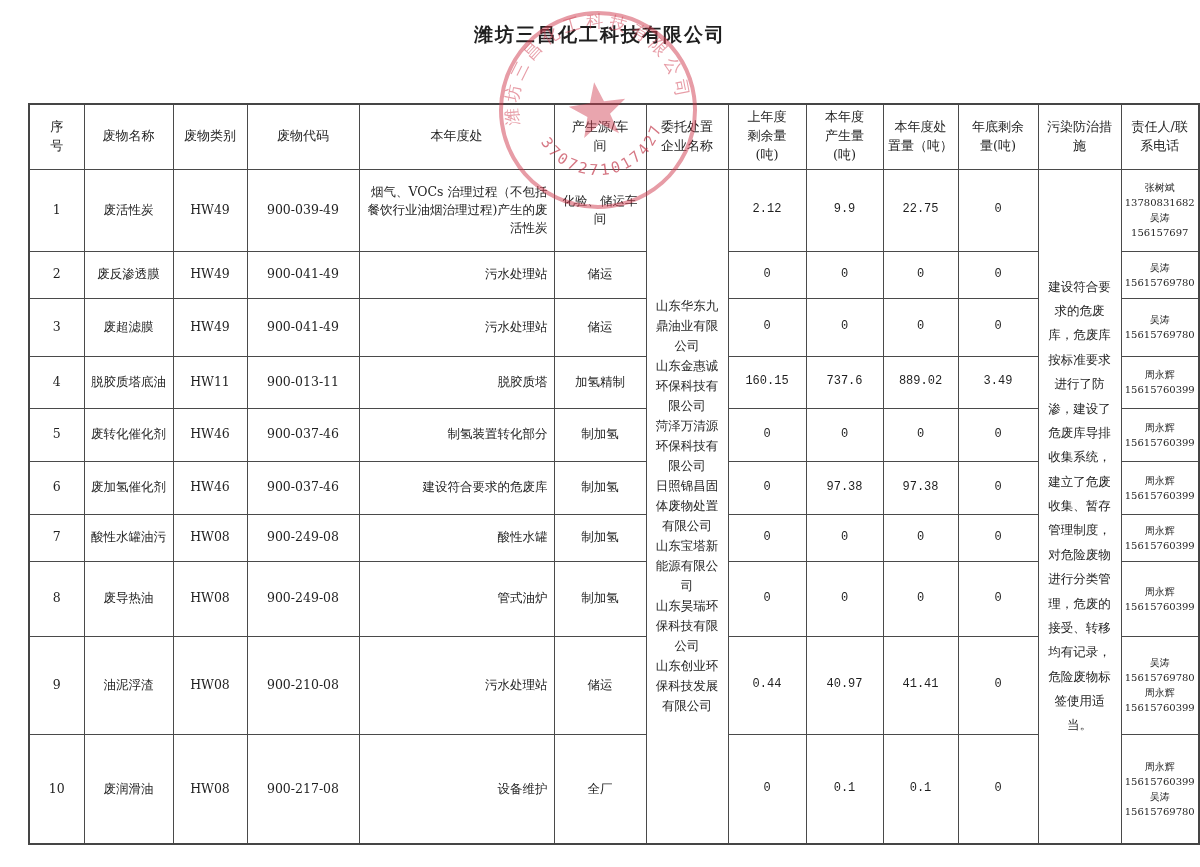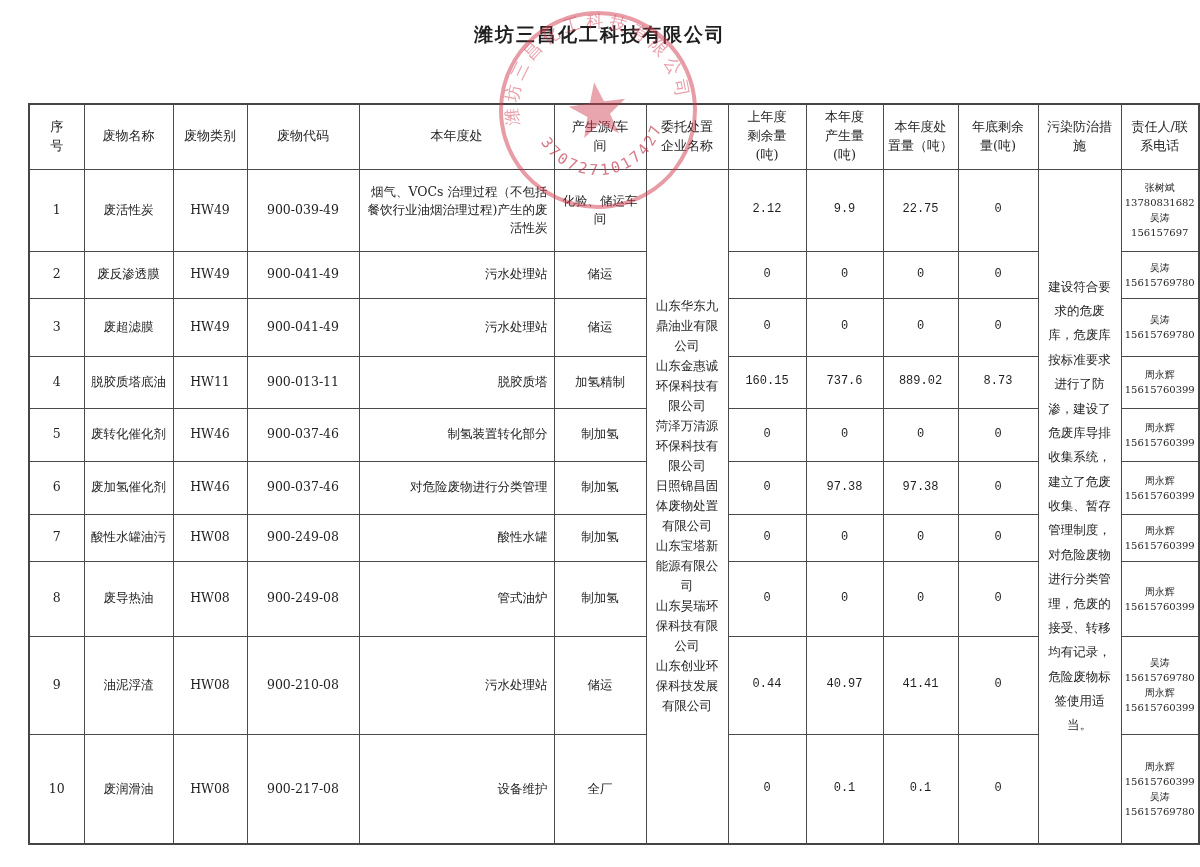--- a/index.html
+++ b/index.html
@@ -147,21 +147,21 @@
     <tr style="height:52px">
       <td>4</td>
       <td>脱胶质塔底油</td>
       <td>HW11</td>
       <td>900-013-11</td>
       <td class="process">脱胶质塔</td>
       <td>加氢精制</td>
       <td class="num">160.15</td>
       <td class="num">737.6</td>
       <td class="num">889.02</td>
-      <td class="num">8.73</td>
+      <td class="num">3.49</td>
       <td class="contacts">周永辉
 15615760399</td>
     </tr>
     <tr style="height:53px">
       <td>5</td>
       <td>废转化催化剂</td>
       <td>HW46</td>
       <td>900-037-46</td>
       <td class="process">制氢装置转化部分</td>
       <td>制加氢</td>
@@ -170,21 +170,21 @@
       <td class="num">0</td>
       <td class="num">0</td>
       <td class="contacts">周永辉
 15615760399</td>
     </tr>
     <tr style="height:53px">
       <td>6</td>
       <td>废加氢催化剂</td>
       <td>HW46</td>
       <td>900-037-46</td>
-      <td class="process">对危险废物进行分类管理</td>
+      <td class="process">建设符合要求的危废库</td>
       <td>制加氢</td>
       <td class="num">0</td>
       <td class="num">97.38</td>
       <td class="num">97.38</td>
       <td class="num">0</td>
       <td class="contacts">周永辉
 15615760399</td>
     </tr>
     <tr style="height:47px">
       <td>7</td>

